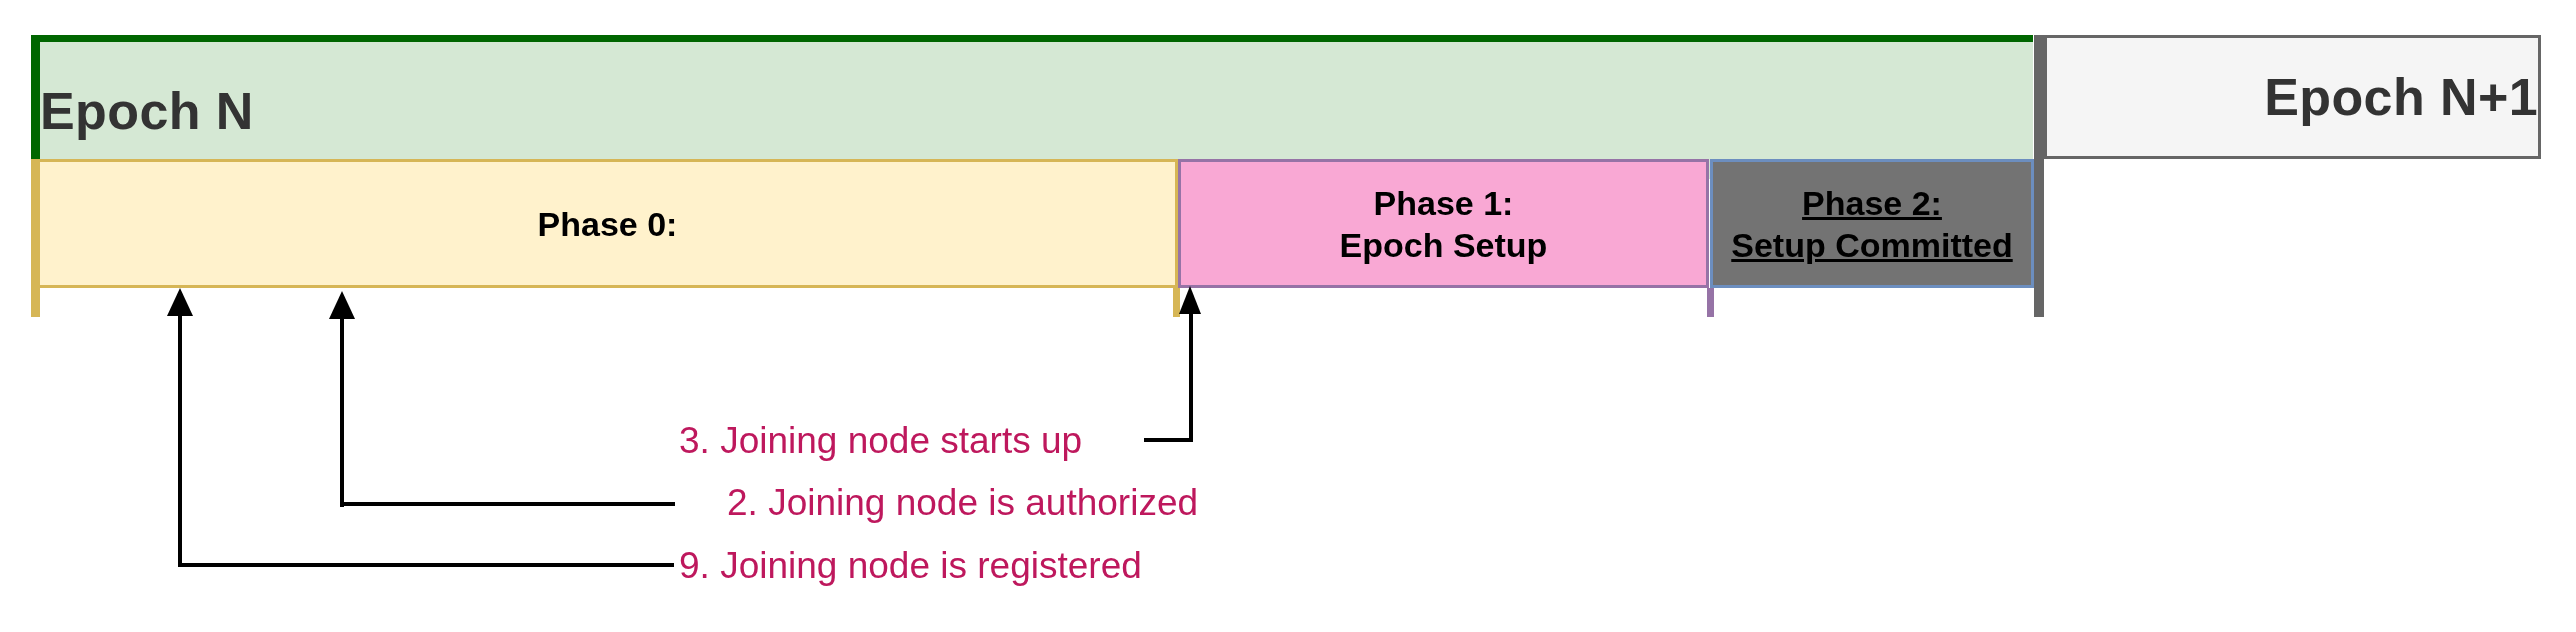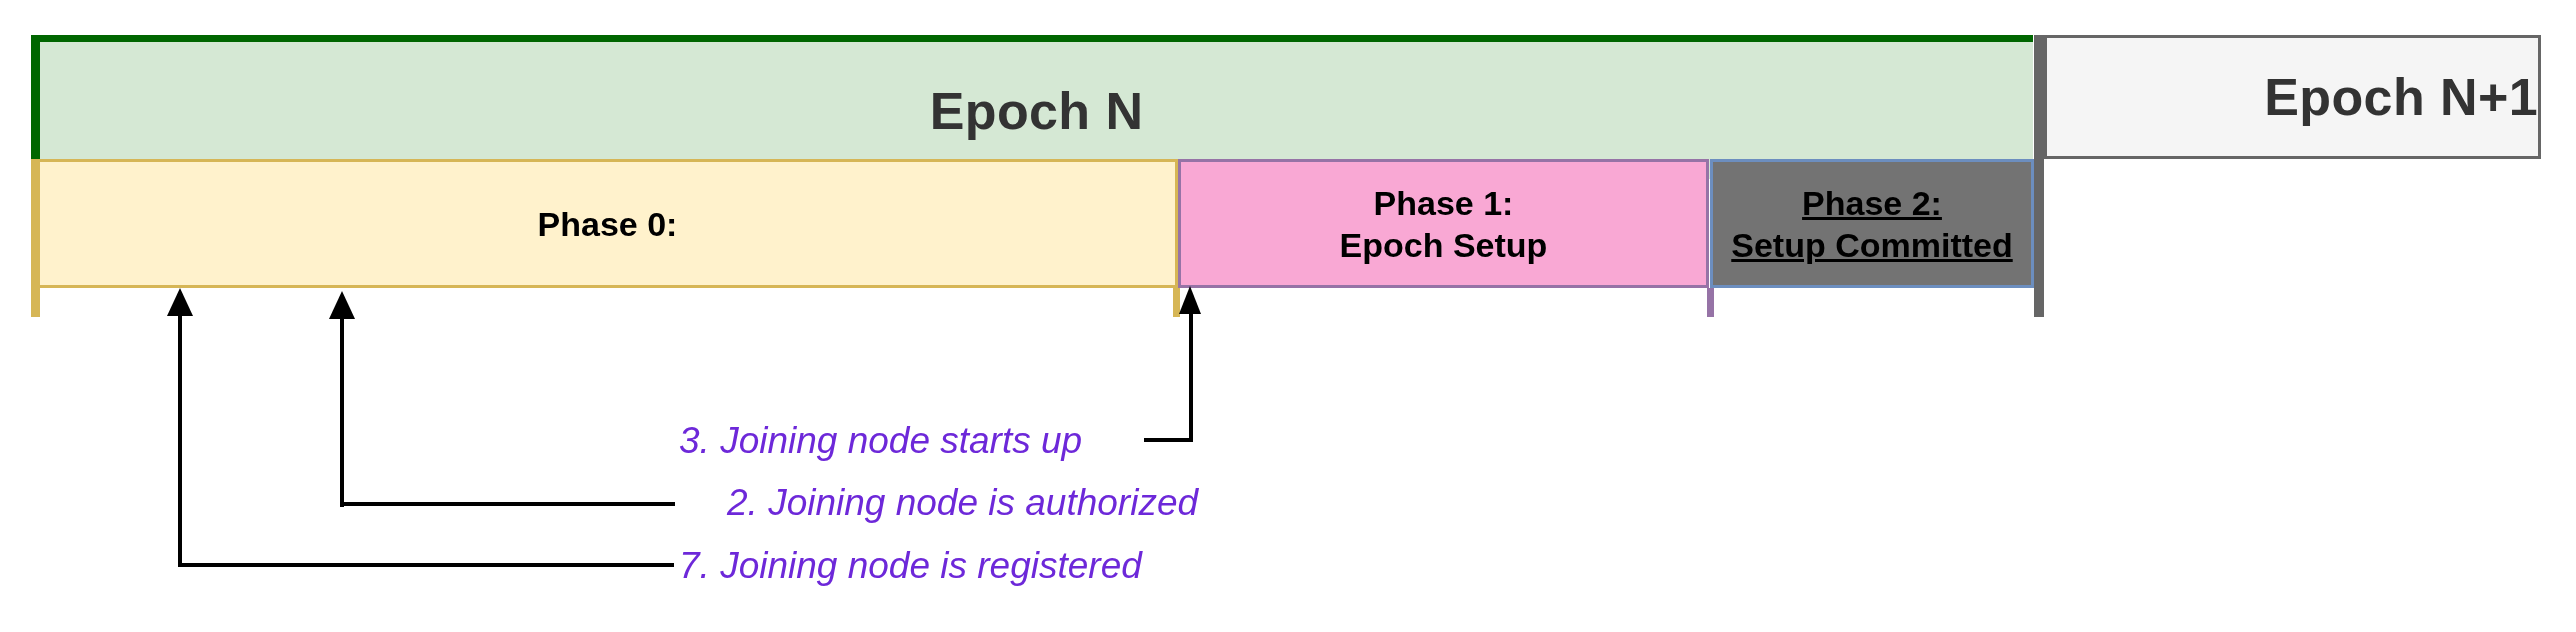--- a/index.html
+++ b/index.html
@@ -16,21 +16,21 @@
     overflow: hidden;
   }
   .abs { position: absolute; box-sizing: border-box; }
 
   
   .epoch-n-bar {
     left: 31px; top: 35px; width: 2002px; height: 144px;
     background: #d5e8d4;
     border-top: 7px solid #006600;
     border-left: 9.4px solid #006600;
-    display: flex; align-items: center; justify-content: center;
+    display: flex; align-items: center; 
   }
   .epoch-divider {
     left: 2034px; top: 35px; width: 10.2px; height: 282px;
     background: #666666;
   }
   .epoch-n1-bar {
     left: 2044px; top: 35px; width: 497px; height: 124px;
     background: #f5f5f5;
     border: 3.9px solid #666666;
     display: flex; align-items: center; justify-content: flex-end;
@@ -81,21 +81,21 @@
     width: 0; height: 0;
     border-left: 13.3px solid transparent;
     border-right: 13.3px solid transparent;
     border-bottom: 28px solid #000000;
   }
   .arrow-head-small {
     border-left-width: 11.7px;
     border-right-width: 11.7px;
   }
   .note-label {
-    font-size: 37px; color: #6d28d9; line-height: 44px; white-space: nowrap; font-style: italic;
+    font-size: 37px; color: #be185d; line-height: 44px; white-space: nowrap;
   }
 
   
   .a1-head  { left: 167px;  top: 288px; }
   .a1-vline { left: 178px;  top: 313px; width: 3.9px;  height: 254px; }
   .a1-hline { left: 178px;  top: 563px; width: 496px; height: 3.9px; }
   .label-1  { left: 679px;  top: 544px; }
 
   
   .a2-head  { left: 329px;  top: 291px; }
@@ -138,21 +138,21 @@
     <span class="phase-line">Setup Committed</span>
   </div>
 
   <div class="abs tick tick-epoch-start"></div>
   <div class="abs tick tick-phase0-phase1"></div>
   <div class="abs tick tick-phase1-phase2"></div>
 
   <div class="abs arrow-head a1-head"></div>
   <div class="abs arrow-line a1-vline"></div>
   <div class="abs arrow-line a1-hline"></div>
-  <span class="abs note-label label-1">7. Joining node is registered</span>
+  <span class="abs note-label label-1">9. Joining node is registered</span>
 
   <div class="abs arrow-head a2-head"></div>
   <div class="abs arrow-line a2-vline"></div>
   <div class="abs arrow-line a2-hline"></div>
   <span class="abs note-label label-2">2. Joining node is authorized</span>
 
   <div class="abs arrow-head arrow-head-small a3-head"></div>
   <div class="abs arrow-line a3-vline"></div>
   <div class="abs arrow-line a3-hline"></div>
   <span class="abs note-label label-3">3. Joining node starts up</span>

